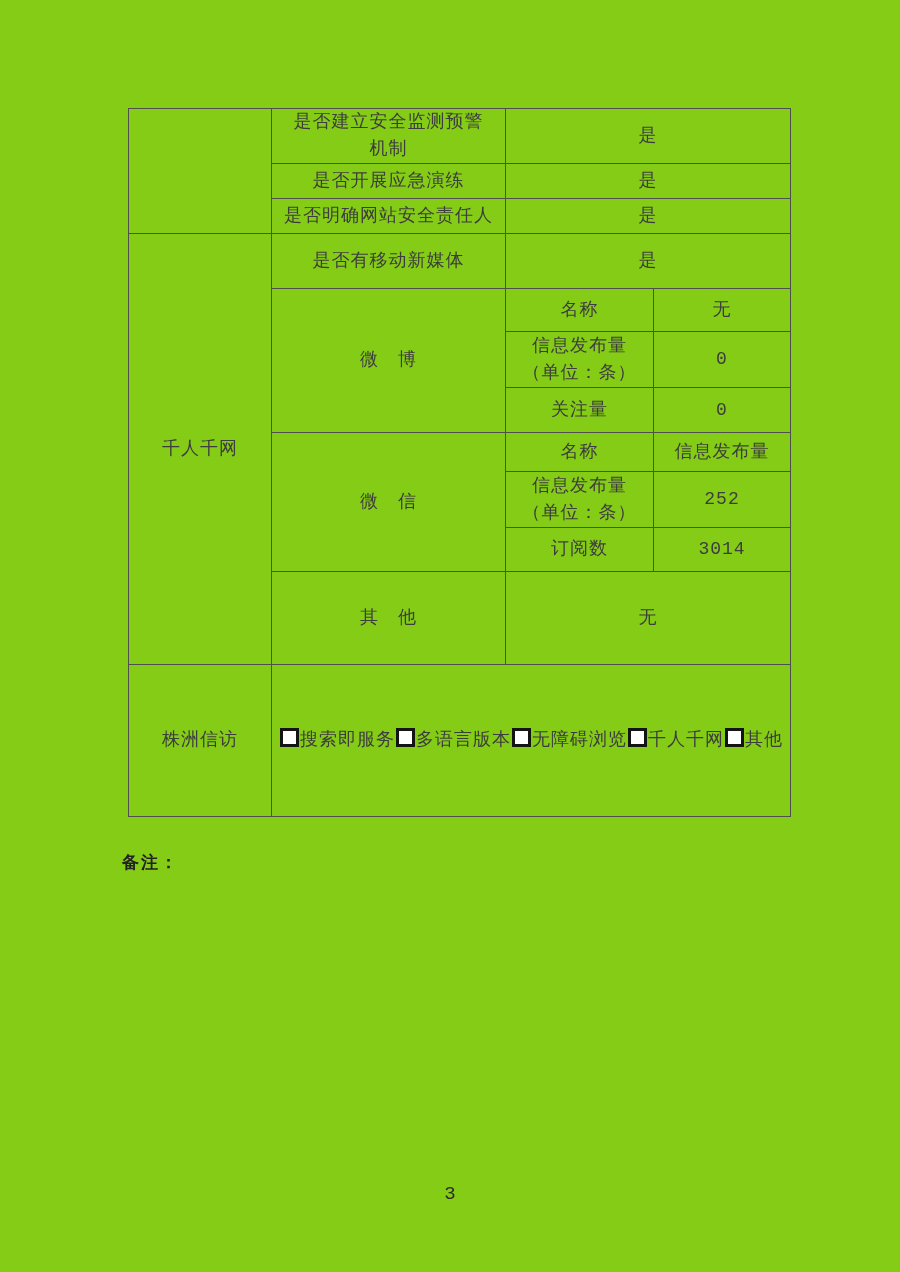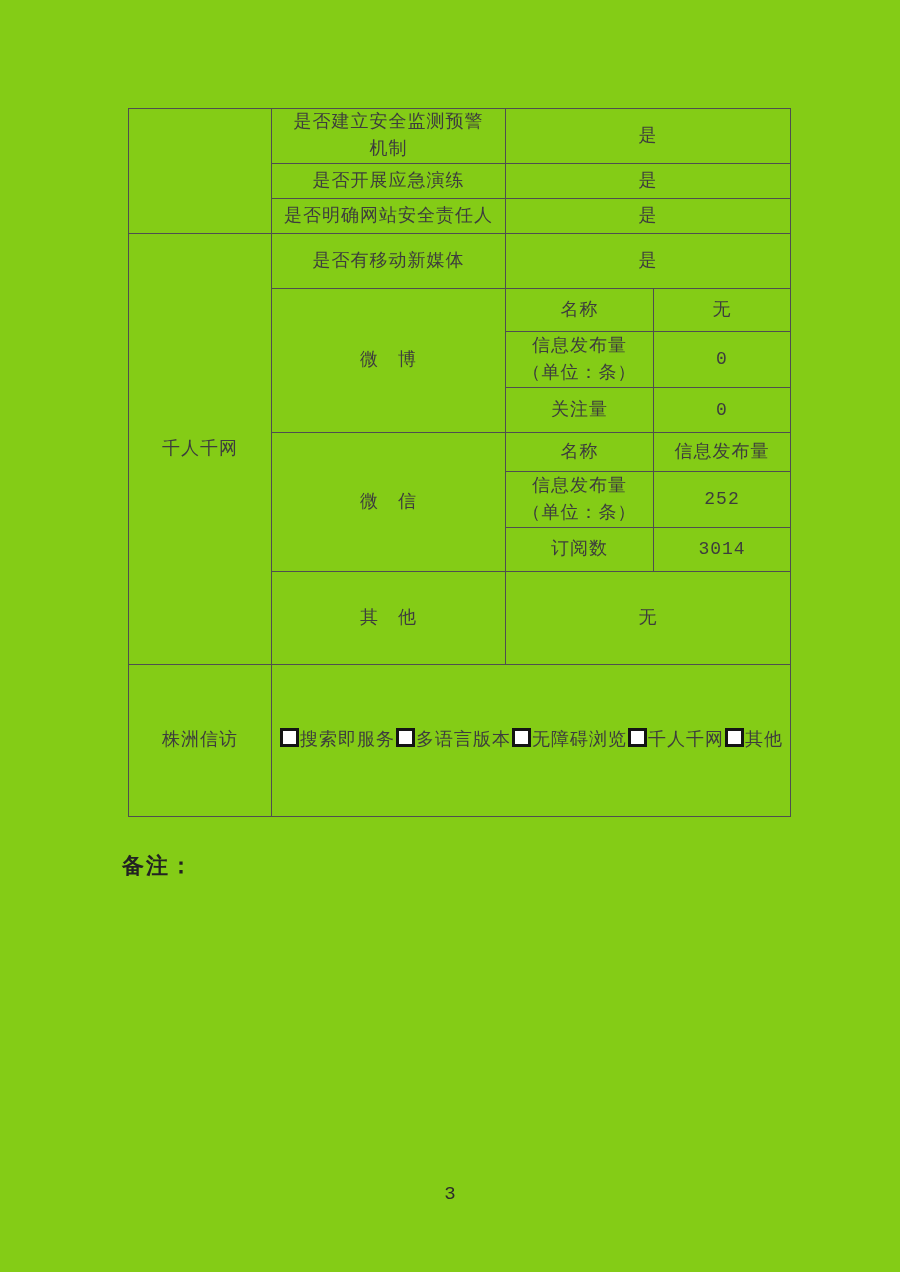--- a/index.html
+++ b/index.html
@@ -58,21 +58,21 @@
     border: 3px solid #141414;
     box-sizing: content-box;
     vertical-align: -2px;
     margin: 0 1px;
     background: #ffffff;
   }
   .notes {
     position: absolute;
     left: 122px;
     top: 851px;
-    font-size: 22px;
+    font-size: 17px;
     font-weight: bold;
     letter-spacing: 2px;
     color: #222222;
   }
   .page-number {
     position: absolute;
     left: 0;
     top: 1183px;
     width: 100%;
     text-align: center;

